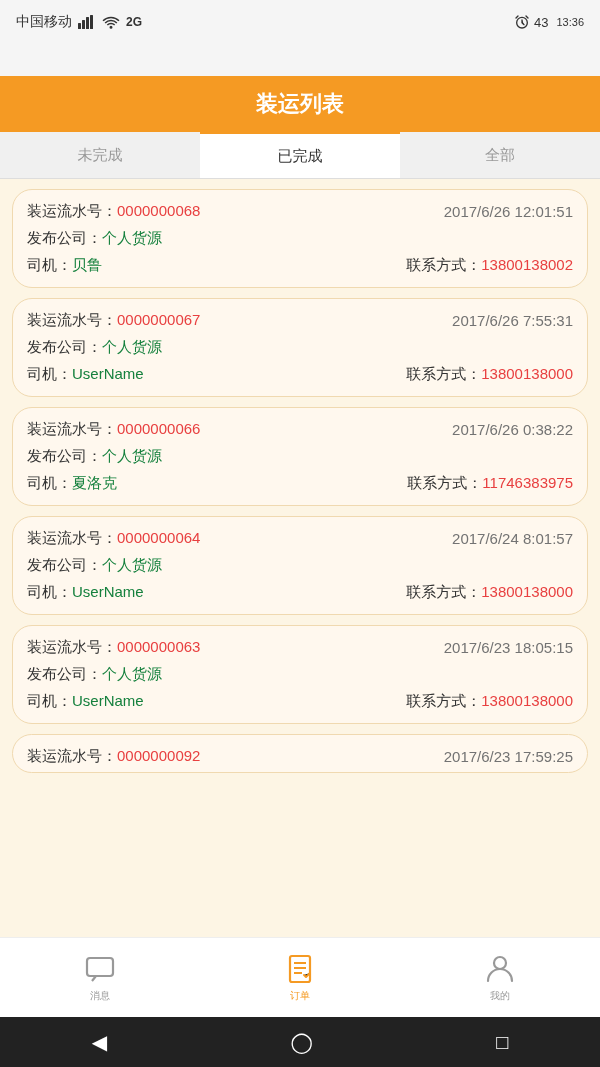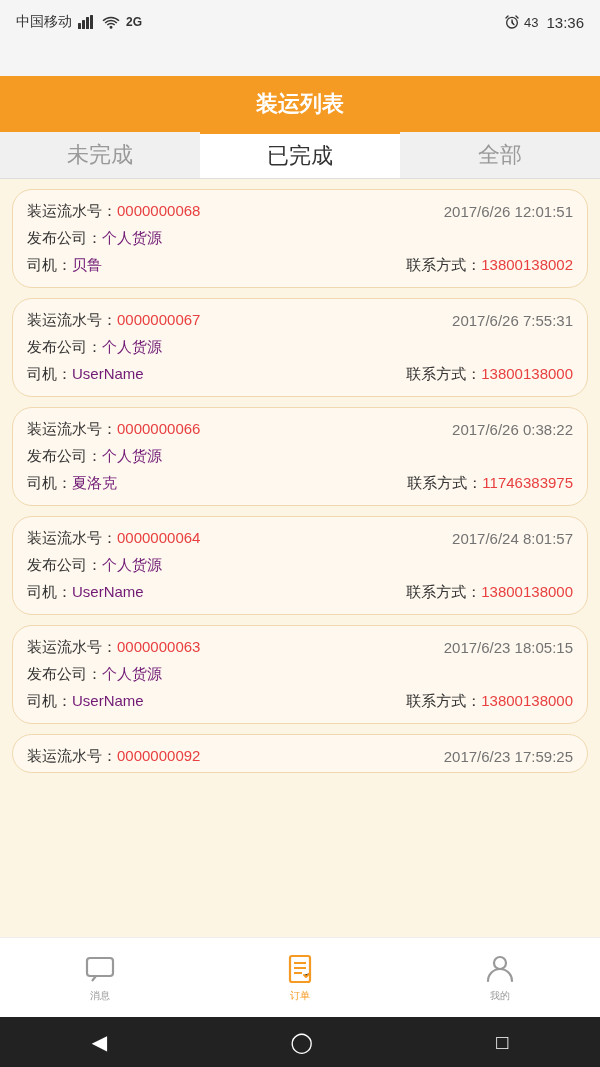--- a/index.html
+++ b/index.html
@@ -47,21 +47,21 @@
       display: flex;
       background: #f0f0f0;
       border-bottom: 1px solid #ddd;
     }
     .tab {
       flex: 1;
       height: 46px;
       display: flex;
       align-items: center;
       justify-content: center;
-      font-size: 22px;
+      font-size: 15px;
       color: #999;
       cursor: pointer;
       background: #f0f0f0;
     }
     .tab.active {
       background: #fff;
       color: #333;
       font-weight: 500;
       border-top: 2px solid #f59a23;
     }
@@ -92,21 +92,21 @@
       display: flex;
       align-items: center;
       justify-content: space-between;
     }
 
     .label-text {
       color: #333;
       font-size: 15px;
     }
     .value-orange {
-      color: #701a75;
+      color: #15803d;
       font-size: 15px;
       font-weight: 500;
     }
     .value-red {
       color: #e84040;
       font-size: 15px;
     }
     .value-date {
       color: #737373;
       font-size: 15px;
@@ -175,21 +175,21 @@
     </svg>
     <span style="font-size:12px;font-weight:bold;">2G</span>
   </div>
   <div class="status-bar-right">
     <svg width="16" height="16" viewBox="0 0 24 24">
       <circle cx="12" cy="13" r="8" fill="none" stroke="#333" stroke-width="2"></circle>
       <path d="M12 9v4l3 3" stroke="#333" stroke-width="2" stroke-linecap="round"></path>
       <path d="M6 3L3 6M18 3l3 3" stroke="#333" stroke-width="2" stroke-linecap="round"></path>
     </svg>
     <span style="font-size:13px;">43</span>
-    <span style="font-size:15px;font-weight:500;margin-left:4px;">13:36</span>
+    <span style="font-size:11px;font-weight:500;margin-left:4px;">13:36</span>
   </div>
 </div>
 
 <div class="header">
   <span class="header-title">装运列表</span>
 </div>
 
 <div class="tabs">
   <div class="tab">
     <span>未完成</span>

